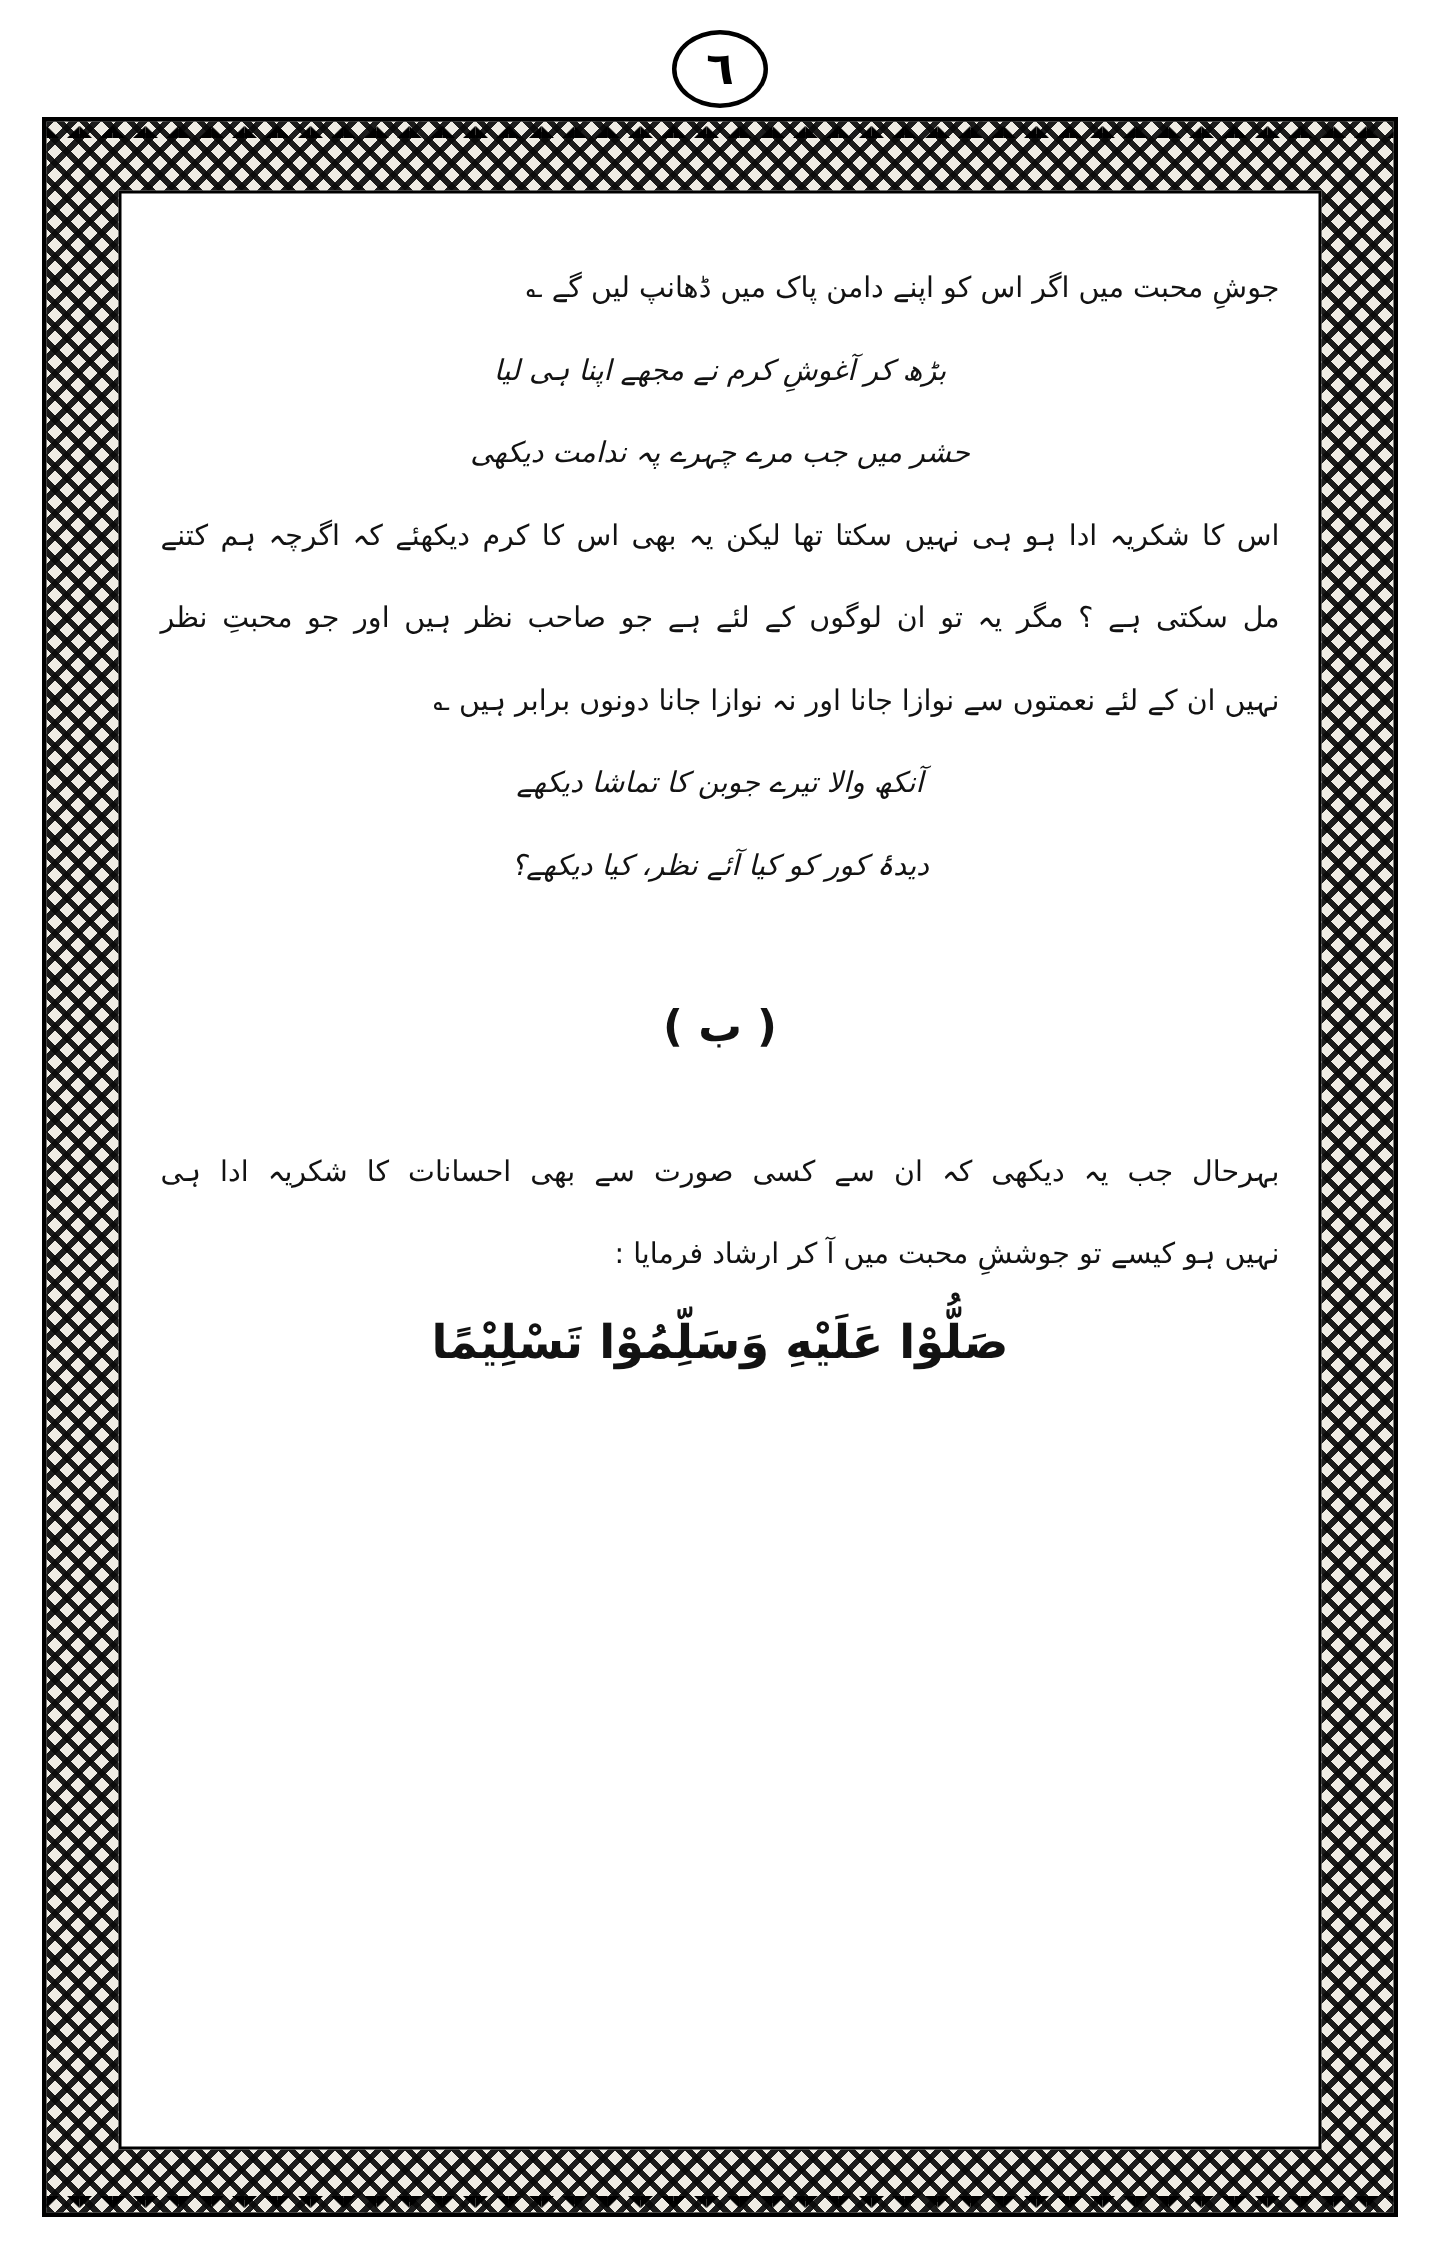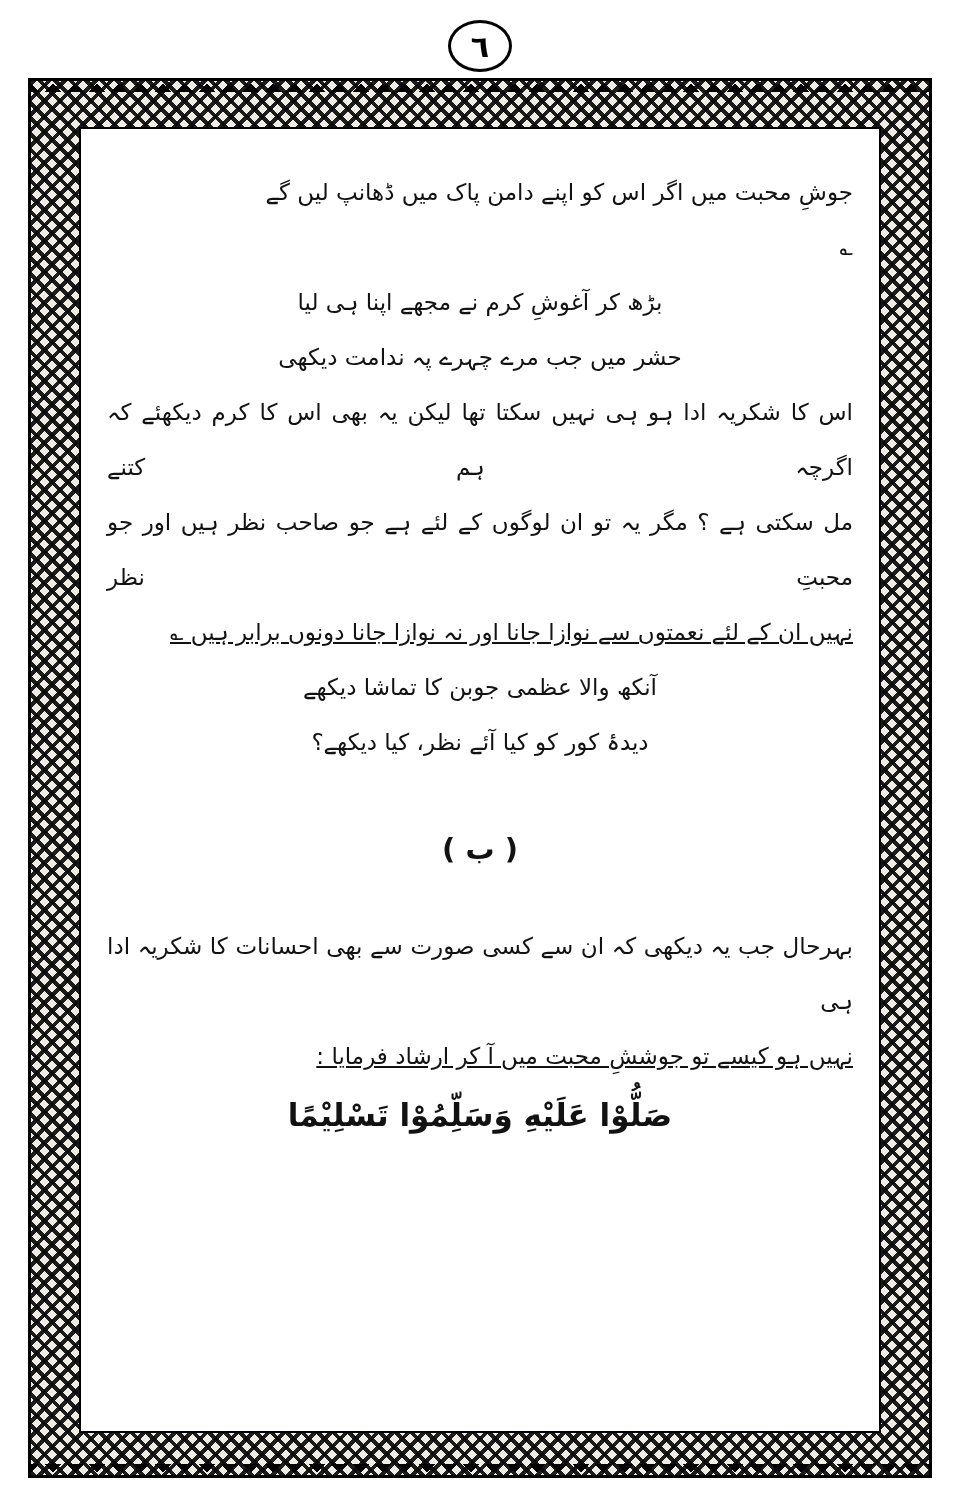--- a/index.html
+++ b/index.html
@@ -73,34 +73,34 @@
     background: #ffffff;
     border: 2px solid #000;
     padding: 36px 26px 18px 26px;
     direction: rtl;
     unicode-bidi: embed;
     color: #121212;
   }
 
   .line {
     margin: 0;
-    font-size: 23px;
+    font-size: 19px;
     line-height: 55px;
     letter-spacing: 0;
   }
   .para {
     text-align: justify;
     text-align-last: justify;
   }
   .para-end {
     text-align: right;
-    text-decoration: underline;
   }
   .verse {
     text-align: center;
+    font-style: italic;
   }
   .verse-wide {
     text-align: right;
     padding-left: 150px;
   }
   .section-marker {
     text-align: center;
     font-weight: bold;
     font-size: 29px;
     margin-top: 52px;
@@ -124,21 +124,21 @@
 
   <div class="frame">
     <div class="content">
 
       <p class="line verse-wide">جوشِ محبت میں اگر اس کو اپنے دامن پاک میں ڈھانپ لیں گے ؎</p>
       <p class="line verse">بڑھ کر آغوشِ کرم نے مجھے اپنا ہی لیا</p>
       <p class="line verse">حشر میں جب مرے چہرے پہ ندامت دیکھی</p>
       <p class="line para">اس کا شکریہ ادا ہو ہی نہیں سکتا تھا لیکن یہ بھی اس کا کرم دیکھئے کہ اگرچہ ہم کتنے</p>
       <p class="line para">مل سکتی ہے ؟ مگر یہ تو ان لوگوں کے لئے ہے جو صاحب نظر ہیں اور جو محبتِ نظر</p>
       <p class="line para-end">نہیں ان کے لئے نعمتوں سے نوازا جانا اور نہ نوازا جانا دونوں برابر ہیں ؎</p>
-      <p class="line verse">آنکھ والا عظمی جوبن کا تماشا دیکھے</p>
+      <p class="line verse">آنکھ والا تیرے جوبن کا تماشا دیکھے</p>
       <p class="line verse">دیدۂ کور کو کیا آئے نظر، کیا دیکھے؟</p>
       <p class="line section-marker">( ب )</p>
       <p class="line para">بہرحال جب یہ دیکھی کہ ان سے کسی صورت سے بھی احسانات کا شکریہ ادا ہی</p>
       <p class="line para-end">نہیں ہو کیسے تو جوششِ محبت میں آ کر ارشاد فرمایا :</p>
       <p class="line arabic">صَلُّوْا عَلَيْهِ وَسَلِّمُوْا تَسْلِيْمًا</p>
 
     </div>
   </div>
 
 </div>

